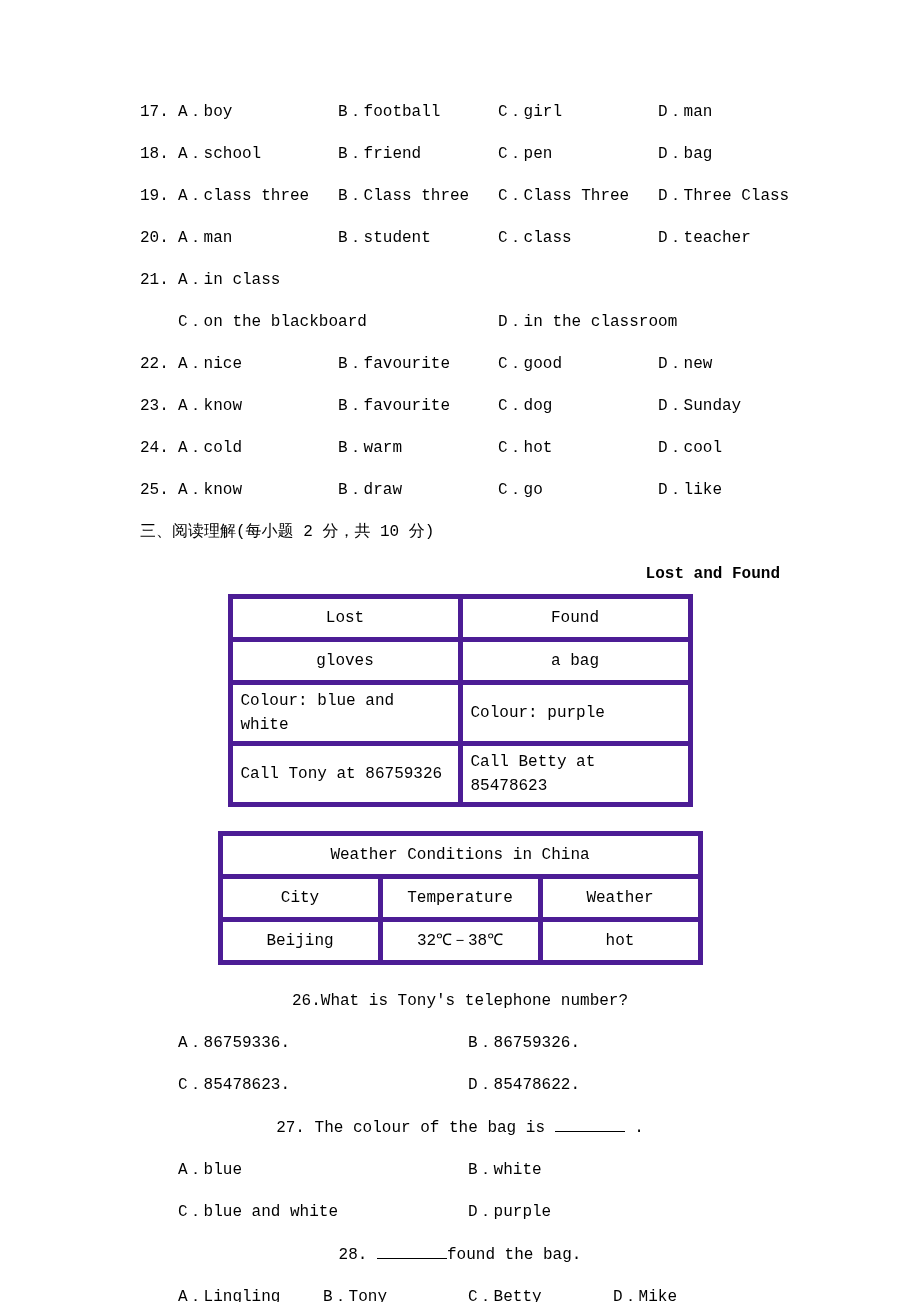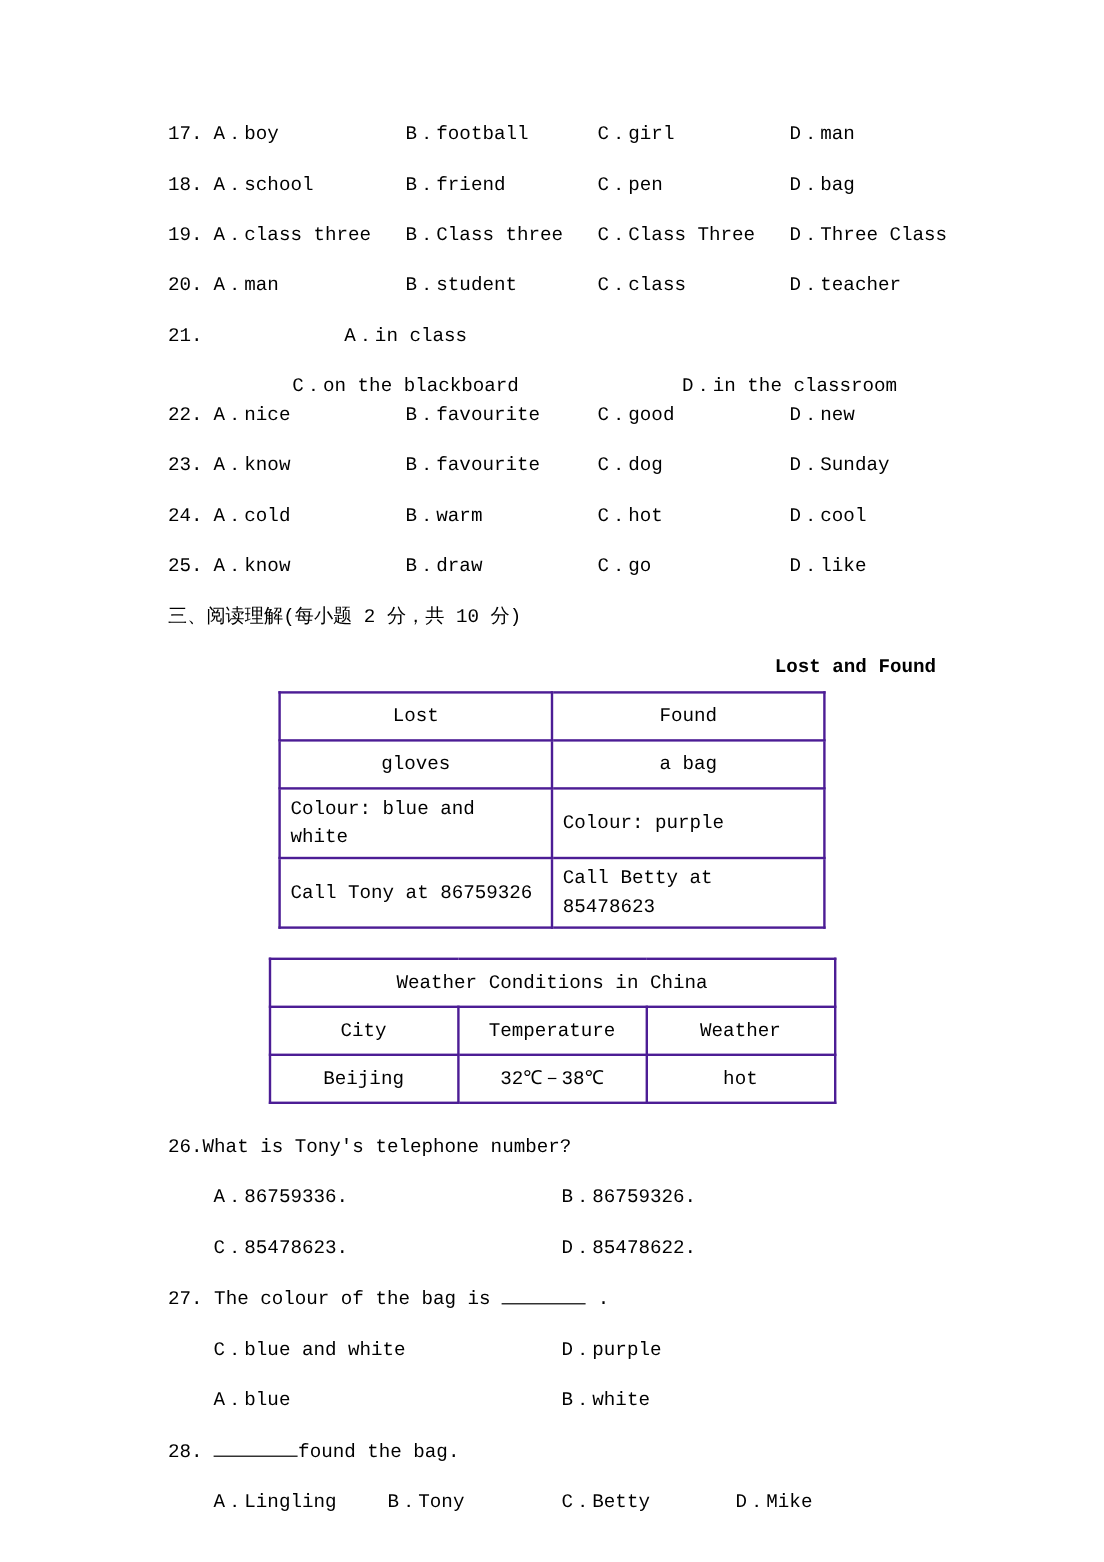--- a/index.html
+++ b/index.html
@@ -9,30 +9,30 @@
       background: #fff;
       margin: 0;
       padding: 100px 140px 100px 140px;
       color: #000;
       width: 920px;
       box-sizing: border-box;
     }
     .row { display: flex; margin-bottom: 18px; }
     .qnum { flex: 0 0 38px; }
     .opt { flex: 0 0 160px; white-space: nowrap; }
-    .opt-wide-half { flex: 0 0 320px; white-space: nowrap; text-align: center; }
-    .indented-half { margin-left: 38px; display: flex; }
+    .opt-wide-half { flex: 0 0 320px; white-space: nowrap; }
+    .indented-half { margin-left: 38px; display: flex; margin-bottom: 18px; }
     .sect-header { margin-top: 0; margin-bottom: 18px; }
     .center-title { text-align: right; font-weight: bold; margin: 6px 0 8px 0; }
     table { border-collapse: collapse; margin: 0 auto 24px auto; }
-    td, th { border: 2px solid #4c1d95; padding: 4px 10px; text-align: center; font-weight: normal; }
+    td, th { border: 5px solid #4c1d95; padding: 4px 10px; text-align: center; font-weight: normal; }
     .lf td { width: 205px; height: 30px; }
     .lf .ltd { text-align: left; padding-left: 8px; }
     .wc td, .wc th { width: 135px; height: 30px; }
-    .q-text { margin-bottom: 18px; }
+    .q-text { margin-bottom: 18px; text-align: center; }
     .ans-block { margin-left: 38px; }
     .ans-row { display: flex; margin-bottom: 18px; font-family: Liberation Mono, monospace; }
     .ans-half { flex: 0 0 290px; white-space: nowrap; }
     .ans-q { flex: 0 0 145px; white-space: nowrap; }
     .blank { display:inline-block; border-bottom:1px solid #000; height:1em; vertical-align: baseline; }
   </style>
 </head>
 <body>
 
 <div class="row">
@@ -164,26 +164,26 @@
     <span class="ans-half">D．85478622.</span>
   </div>
 </div>
 
 <div class="q-text">
   <span>27.</span>
   <span>The colour of the bag is </span><span class="blank" style="width:70px"></span><span> .</span>
 </div>
 <div class="ans-block">
   <div class="ans-row">
+    <span class="ans-half">A．blue</span>
+    <span class="ans-half">B．white</span>
+  </div>
+  <div class="ans-row">
     <span class="ans-half">C．blue and white</span>
     <span class="ans-half">D．purple</span>
-  </div>
-  <div class="ans-row">
-    <span class="ans-half">A．blue</span>
-    <span class="ans-half">B．white</span>
   </div>
 </div>
 
 <div class="q-text">
   <span>28.</span>
   <span class="blank" style="width:70px"></span><span>found the bag.</span>
 </div>
 <div class="ans-block">
   <div class="ans-row">
     <span class="ans-q">A．Lingling</span>

